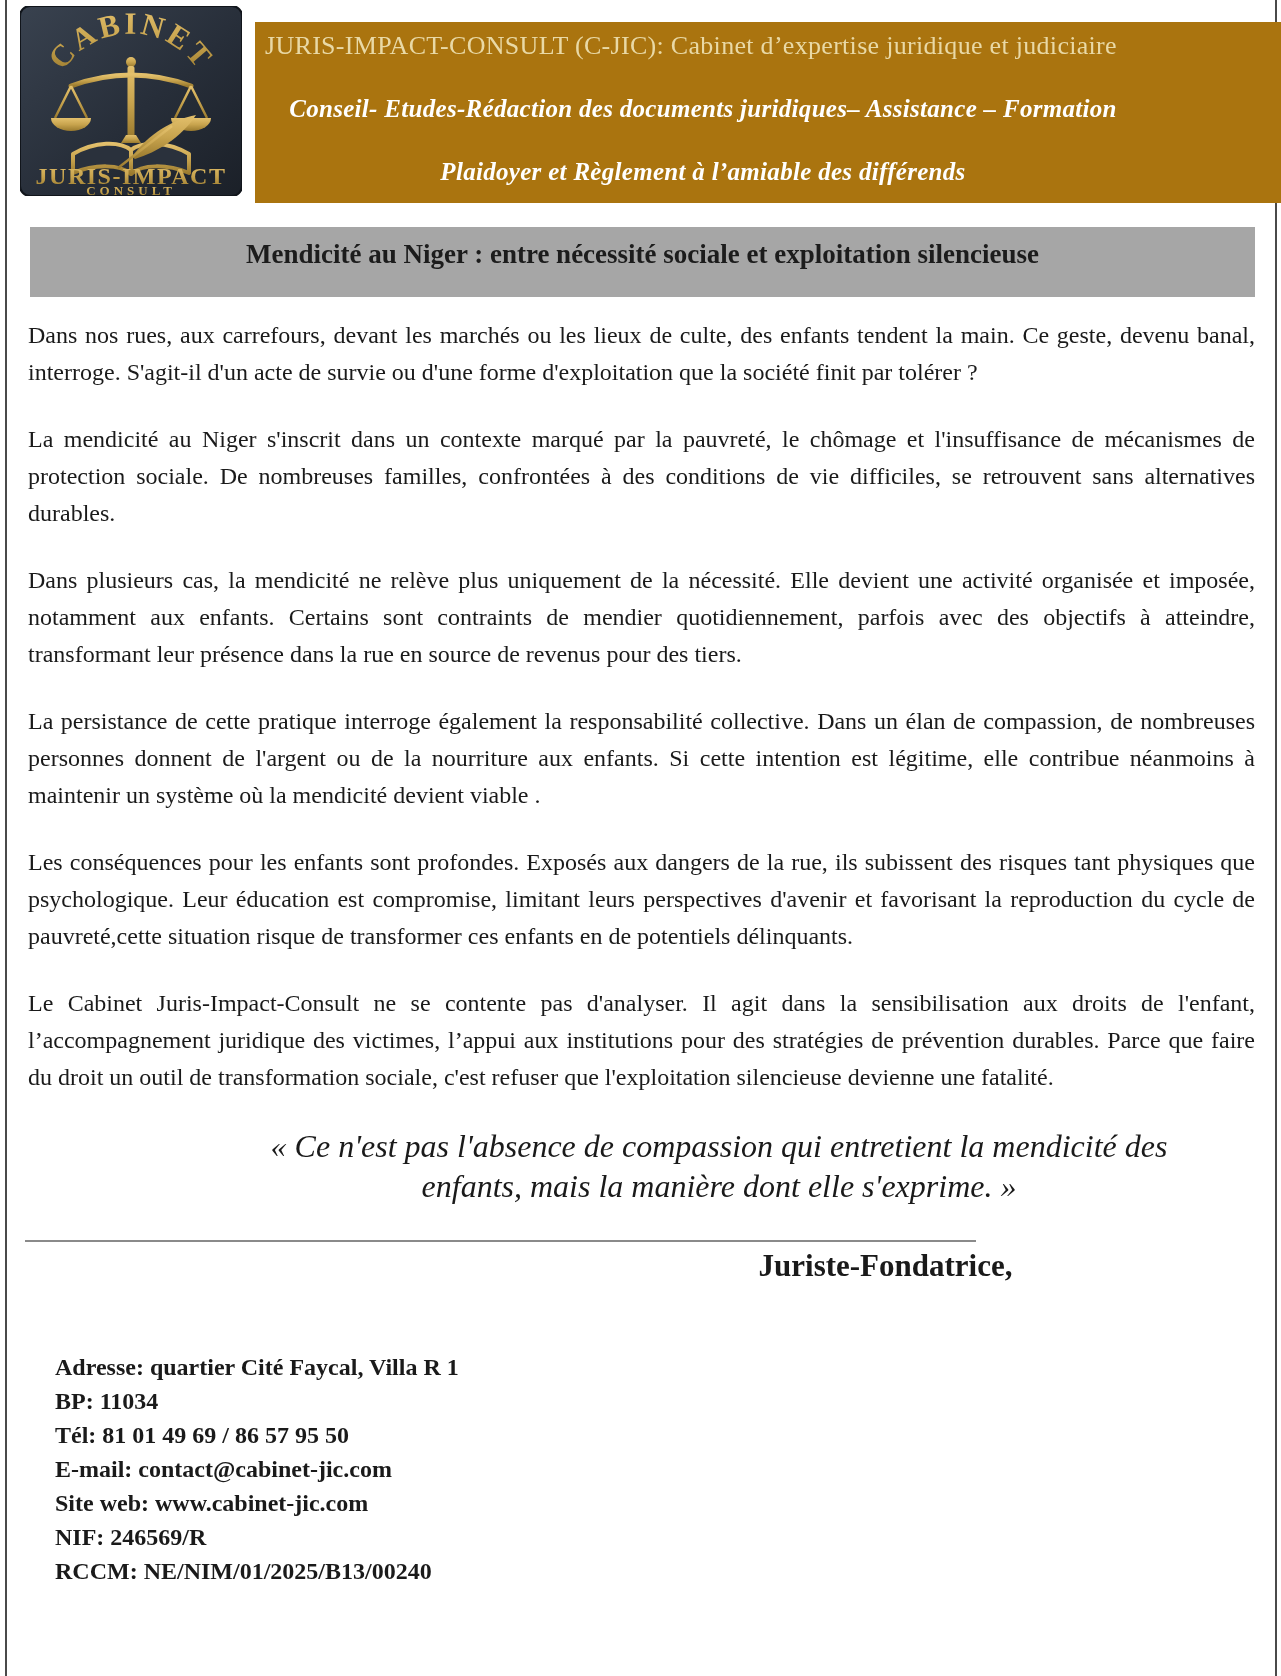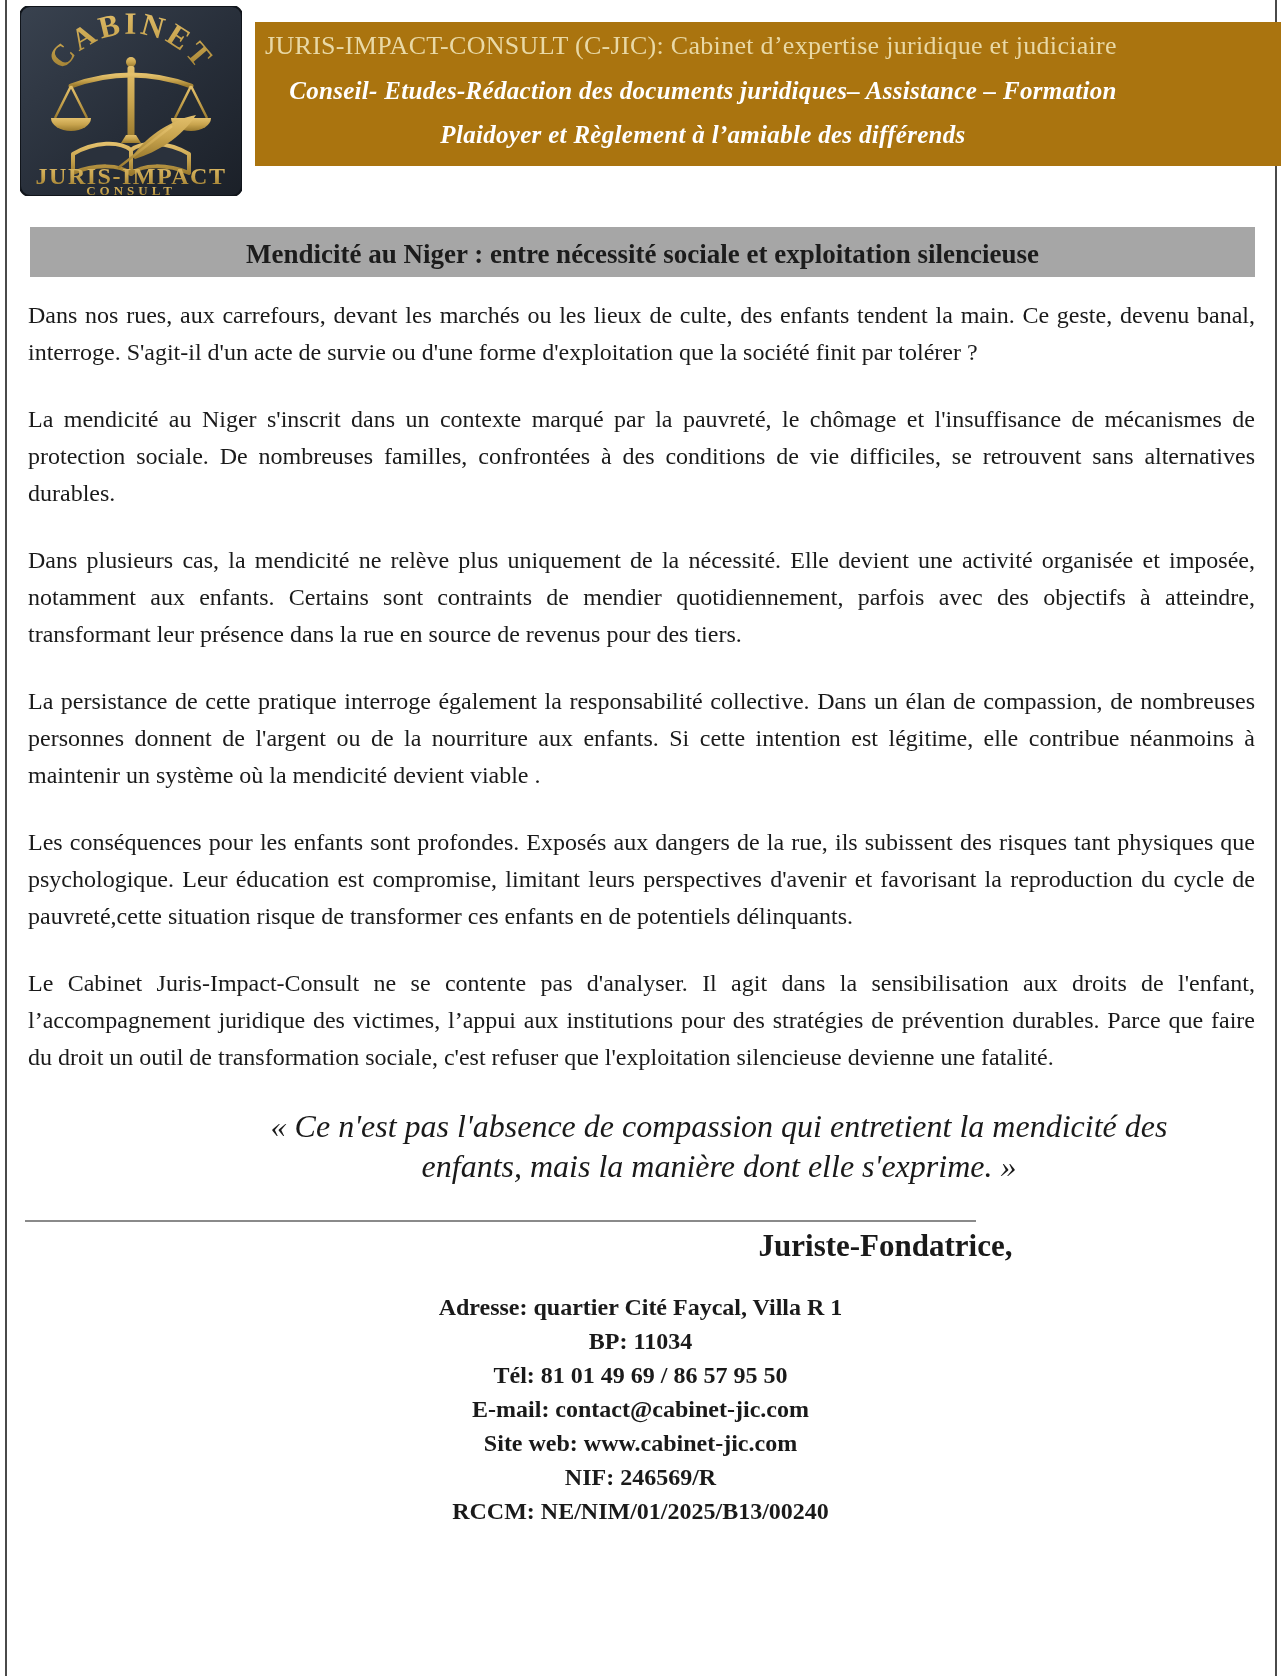--- a/index.html
+++ b/index.html
@@ -12,39 +12,39 @@
     overflow:hidden;
   }
   .edge{position:absolute;top:0;bottom:0;width:2px;background:#4a4a4a;}
   .edge-left{left:5px;}
   .edge-right{right:4px;}
 
   
   .header{position:relative;height:203px;}
   .logo{position:absolute;left:20px;top:6px;width:222px;height:190px;display:block;}
   .banner{
-    position:absolute;left:255px;top:22px;right:0;height:144px;
+    position:absolute;left:255px;top:22px;right:0;height:181px;
     background:#aa740f;
     display:flex;flex-direction:column;justify-content:space-between;
     box-sizing:border-box;
     padding:9px 0 16px 0;
   }
   .banner-tagline{
     color:#e9d9a6;font-size:26px;line-height:30px;
     padding-left:10px;letter-spacing:.3px;
   }
   .banner-line{
     color:#ffffff;font-weight:bold;font-size:25px;line-height:30px;
     text-align:center;padding-right:130px;letter-spacing:.3px;font-style:italic;
   }
 
   
   .title-bar{
     margin:24px 26px 0 30px;
-    height:50px;line-height:54px;
+    height:70px;line-height:54px;
     background:#a6a6a6;
     text-align:center;
     font-weight:bold;font-size:27px;color:#1c1c1c;
   }
 
   
   .article{margin:20px 26px 8px 28px;}
   .article p{
     margin:0 0 30px 0;
     font-size:24px;line-height:37px;
@@ -62,22 +62,23 @@
     margin:34px 305px 0 25px;
   }
   .signature{
     margin:6px 90px 0 580px;
     text-align:center;
     font-weight:bold;font-size:31px;line-height:36px;
   }
 
   
   .contact{
-    margin-top:26px;
-    text-align:center;
+    margin-top:66px;
+    padding-left:55px;
+    text-align:left;
     font-weight:bold;font-size:24px;line-height:34px;
   }
 </style>
 </head>
 <body>
 
 <div class="page">
   <div class="edge edge-left"></div>
   <div class="edge edge-right"></div>
 

